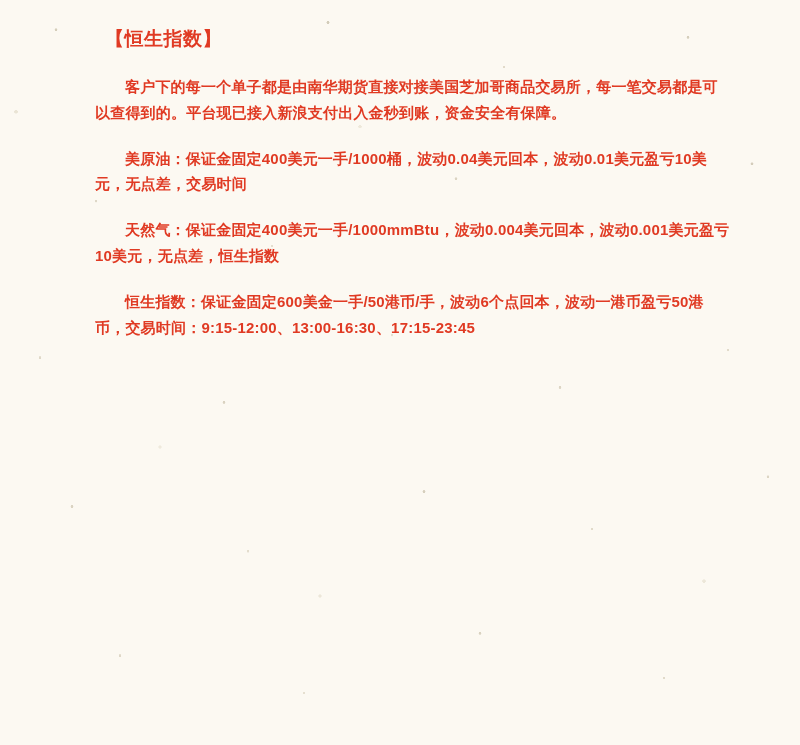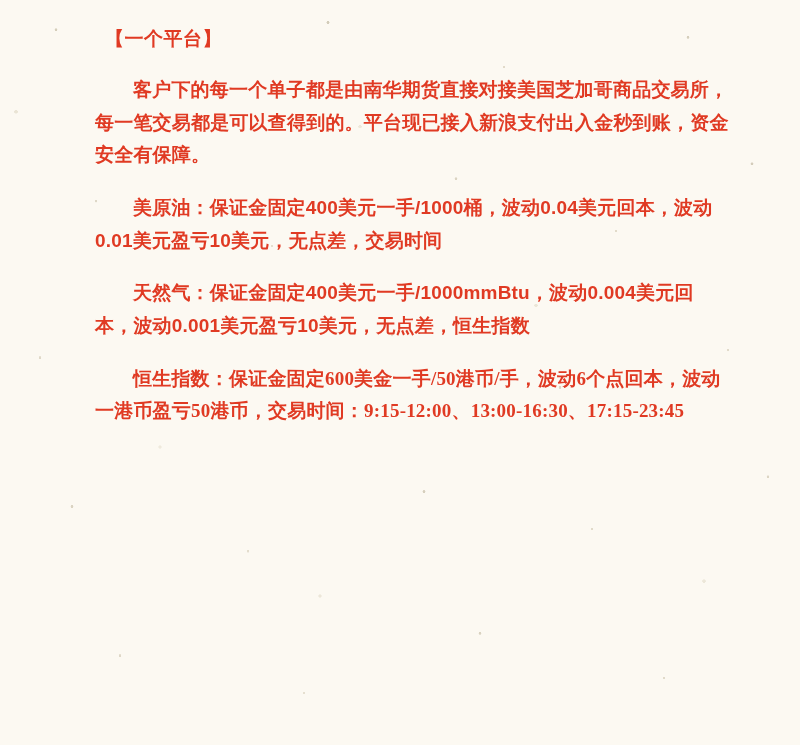--- a/index.html
+++ b/index.html
@@ -56,38 +56,37 @@
     position: relative;
     padding: 26px 70px 0 95px;
   }
   .doc-title {
     font-size: 19px;
     font-weight: bold;
     letter-spacing: 0.5px;
     margin: 0 0 22px 10px;
   }
   p.para {
-    font-size: 19px;
+    font-size: 15px;
     font-weight: bold;
     line-height: 1.72;
     margin: 0 0 20px 0;
     text-indent: 2em;
     letter-spacing: 0.2px;
     word-break: break-word;
   }
   p.para.tight {
     margin-bottom: 4px;
-    font-family: Liberation Serif, serif;
   }
 </style>
 </head>
 <body style="color: rgb(224, 58, 35); background: rgb(252, 249, 242);">
 
 <div class="paper-texture"></div>
 
 <div class="content">
-  <h1 class="doc-title">【一个平台】</h1>
+  <h1 class="doc-title">【恒生指数】</h1>
 
   <p class="para">客户下的每一个单子都是由南华期货直接对接美国芝加哥商品交易所，每一笔交易都是可以查得到的。平台现已接入新浪支付出入金秒到账，资金安全有保障。</p>
   <p class="para">美原油：保证金固定400美元一手/1000桶，波动0.04美元回本，波动0.01美元盈亏10美元，无点差，交易时间</p>
   <p class="para">天然气：保证金固定400美元一手/1000mmBtu，波动0.004美元回本，波动0.001美元盈亏10美元，无点差，恒生指数</p>
   <p class="para tight">恒生指数：保证金固定600美金一手/50港币/手，波动6个点回本，波动一港币盈亏50港币，交易时间：9:15-12:00、13:00-16:30、17:15-23:45</p>
 </div>
 
 </body></html>

